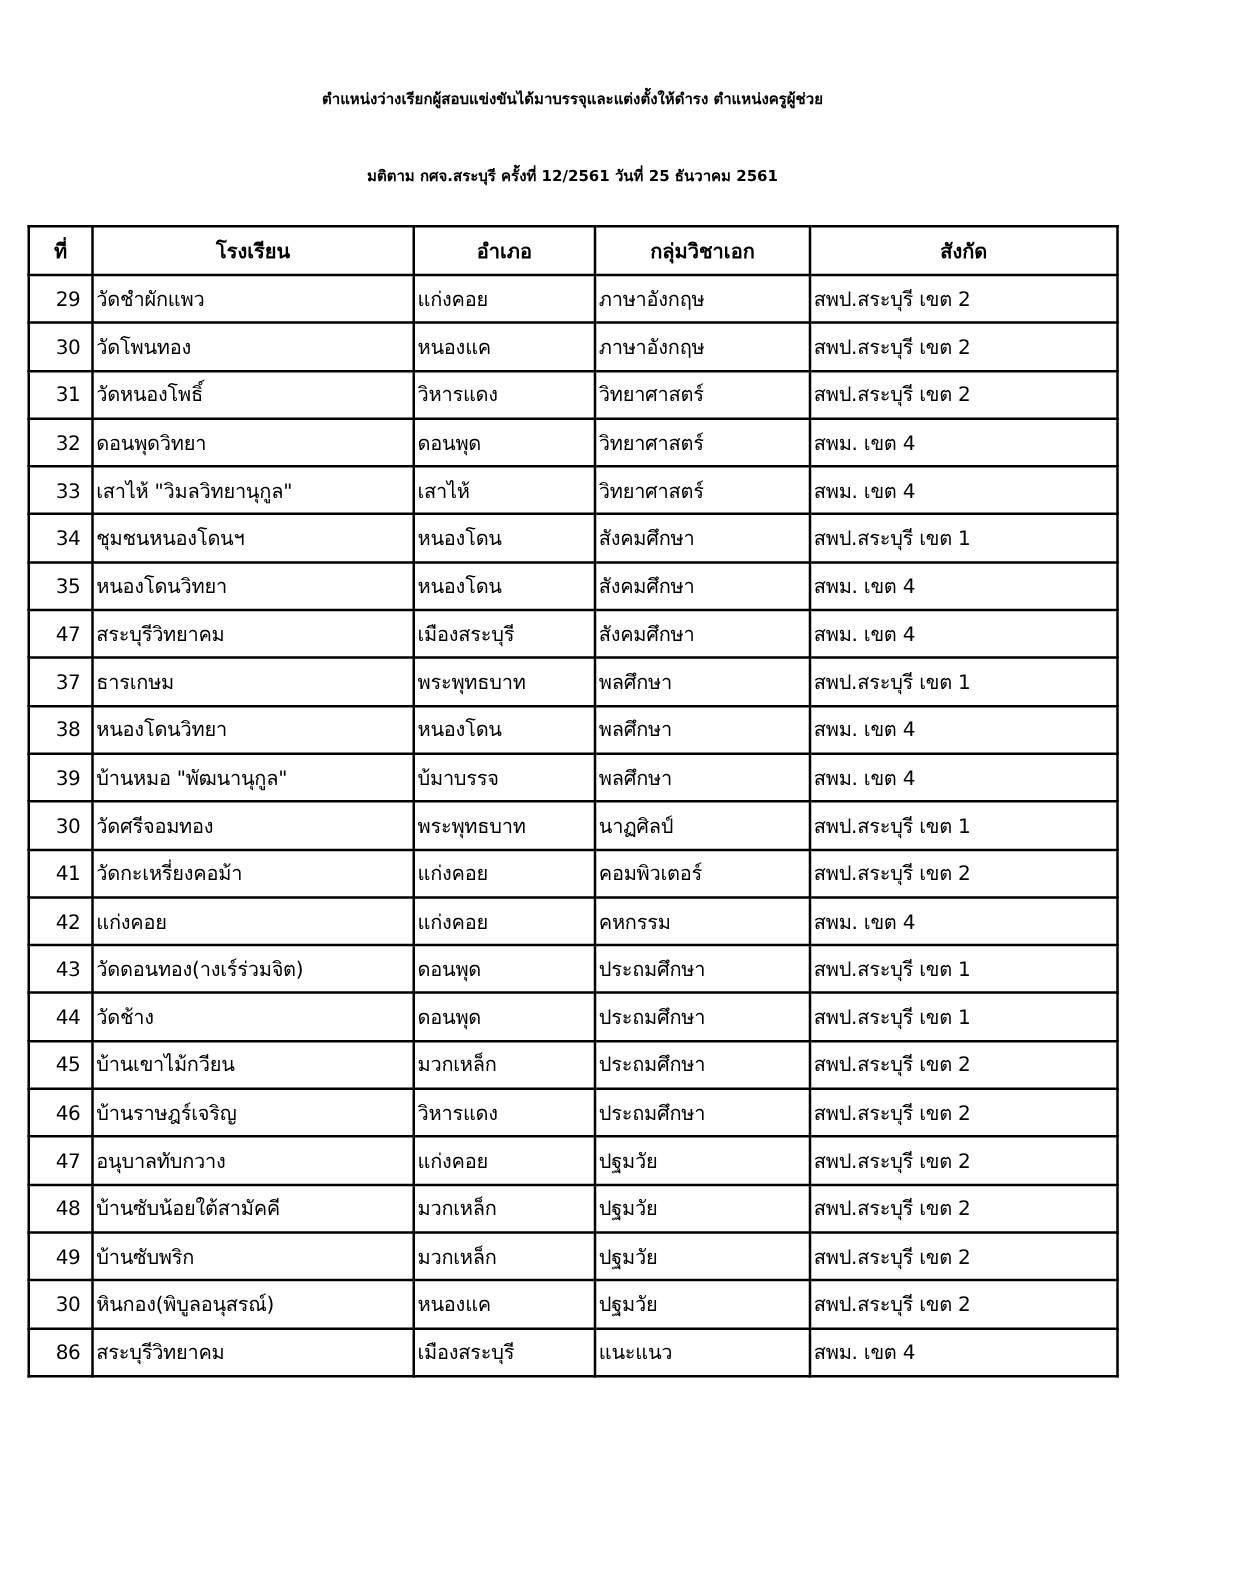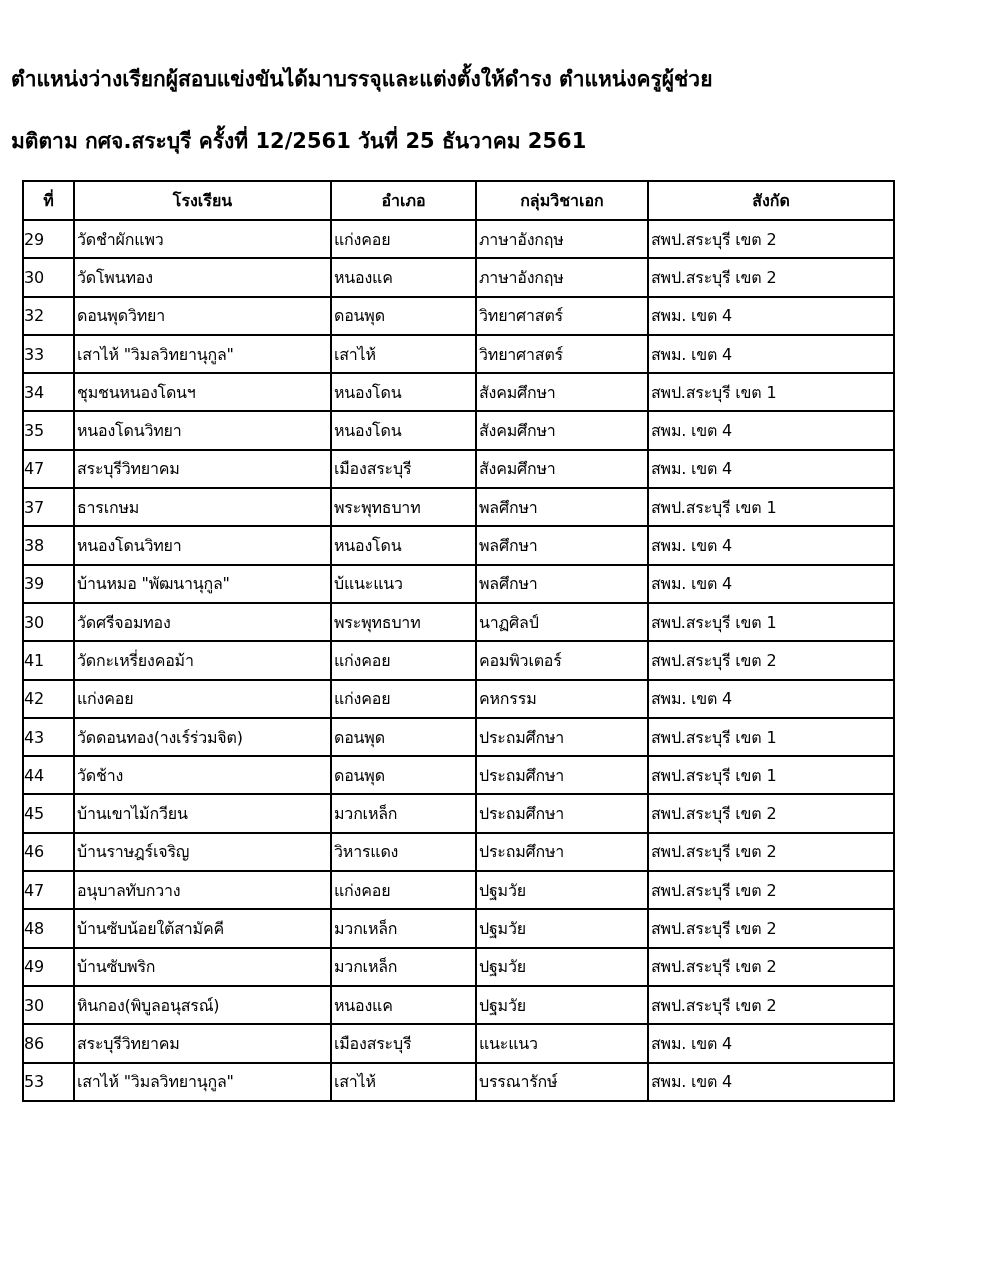--- a/index.html
+++ b/index.html
@@ -10,25 +10,25 @@
     body {
       width: 1000px;
       height: 1267px;
       position: relative;
       font-family: "DejaVu Sans", "Liberation Sans", sans-serif;
       color: #000000;
       overflow: hidden;
     }
     .title {
       position: absolute;
-      left: 11px;
+      left: 0;
       width: 916px;
-      text-align: left;
+      text-align: center;
       font-weight: bold;
-      font-size: 21px;
+      font-size: 12px;
       line-height: 24px;
       white-space: nowrap;
     }
     #title-line-1 { top: 67px; }
     #title-line-2 { top: 109px; margin-top: 20px; }
 
     table.roster {
       position: absolute;
       left: 22px;
       top: 180px;
@@ -52,21 +52,22 @@
       text-align: center;
       font-size: 16px;
     }
     table.roster td {
       font-weight: normal;
       text-align: left;
       padding-left: 2px;
       letter-spacing: -0.2px;
     }
     table.roster td.num {
-      padding-left: 0;
+      text-align: center;
+      padding-left: 12px;
       margin-top: 32px;
     }
     col.c-num { width: 51px; }
     col.c-school { width: 257px; }
     col.c-district { width: 145px; }
     col.c-subject { width: 172px; }
     col.c-affil { width: 246px; }
   </style>
 </head>
 <body>
@@ -100,20 +101,27 @@
         <td>สพป.สระบุรี เขต 2</td>
       </tr>
       <tr>
         <td class="num">30</td>
         <td>วัดโพนทอง</td>
         <td>หนองแค</td>
         <td>ภาษาอังกฤษ</td>
         <td>สพป.สระบุรี เขต 2</td>
       </tr>
       <tr>
+        <td class="num">31</td>
+        <td>วัดหนองโพธิ์</td>
+        <td>วิหารแดง</td>
+        <td>วิทยาศาสตร์</td>
+        <td>สพป.สระบุรี เขต 2</td>
+      </tr>
+      <tr>
         <td class="num">32</td>
         <td>ดอนพุดวิทยา</td>
         <td>ดอนพุด</td>
         <td>วิทยาศาสตร์</td>
         <td>สพม. เขต 4</td>
       </tr>
       <tr>
         <td class="num">33</td>
         <td>เสาไห้ "วิมลวิทยานุกูล"</td>
         <td>เสาไห้</td>
@@ -151,21 +159,21 @@
       <tr>
         <td class="num">38</td>
         <td>หนองโดนวิทยา</td>
         <td>หนองโดน</td>
         <td>พลศึกษา</td>
         <td>สพม. เขต 4</td>
       </tr>
       <tr>
         <td class="num">39</td>
         <td>บ้านหมอ "พัฒนานุกูล"</td>
-        <td>บ้แนะแนว</td>
+        <td>บ้มาบรรจ</td>
         <td>พลศึกษา</td>
         <td>สพม. เขต 4</td>
       </tr>
       <tr>
         <td class="num">30</td>
         <td>วัดศรีจอมทอง</td>
         <td>พระพุทธบาท</td>
         <td>นาฏศิลป์</td>
         <td>สพป.สระบุรี เขต 1</td>
       </tr>
@@ -239,21 +247,14 @@
         <td>ปฐมวัย</td>
         <td>สพป.สระบุรี เขต 2</td>
       </tr>
       <tr>
         <td class="num">86</td>
         <td>สระบุรีวิทยาคม</td>
         <td>เมืองสระบุรี</td>
         <td>แนะแนว</td>
         <td>สพม. เขต 4</td>
       </tr>
-      <tr>
-        <td class="num">53</td>
-        <td>เสาไห้ "วิมลวิทยานุกูล"</td>
-        <td>เสาไห้</td>
-        <td>บรรณารักษ์</td>
-        <td>สพม. เขต 4</td>
-      </tr>
     </tbody>
 </table>
 
 </body></html>

